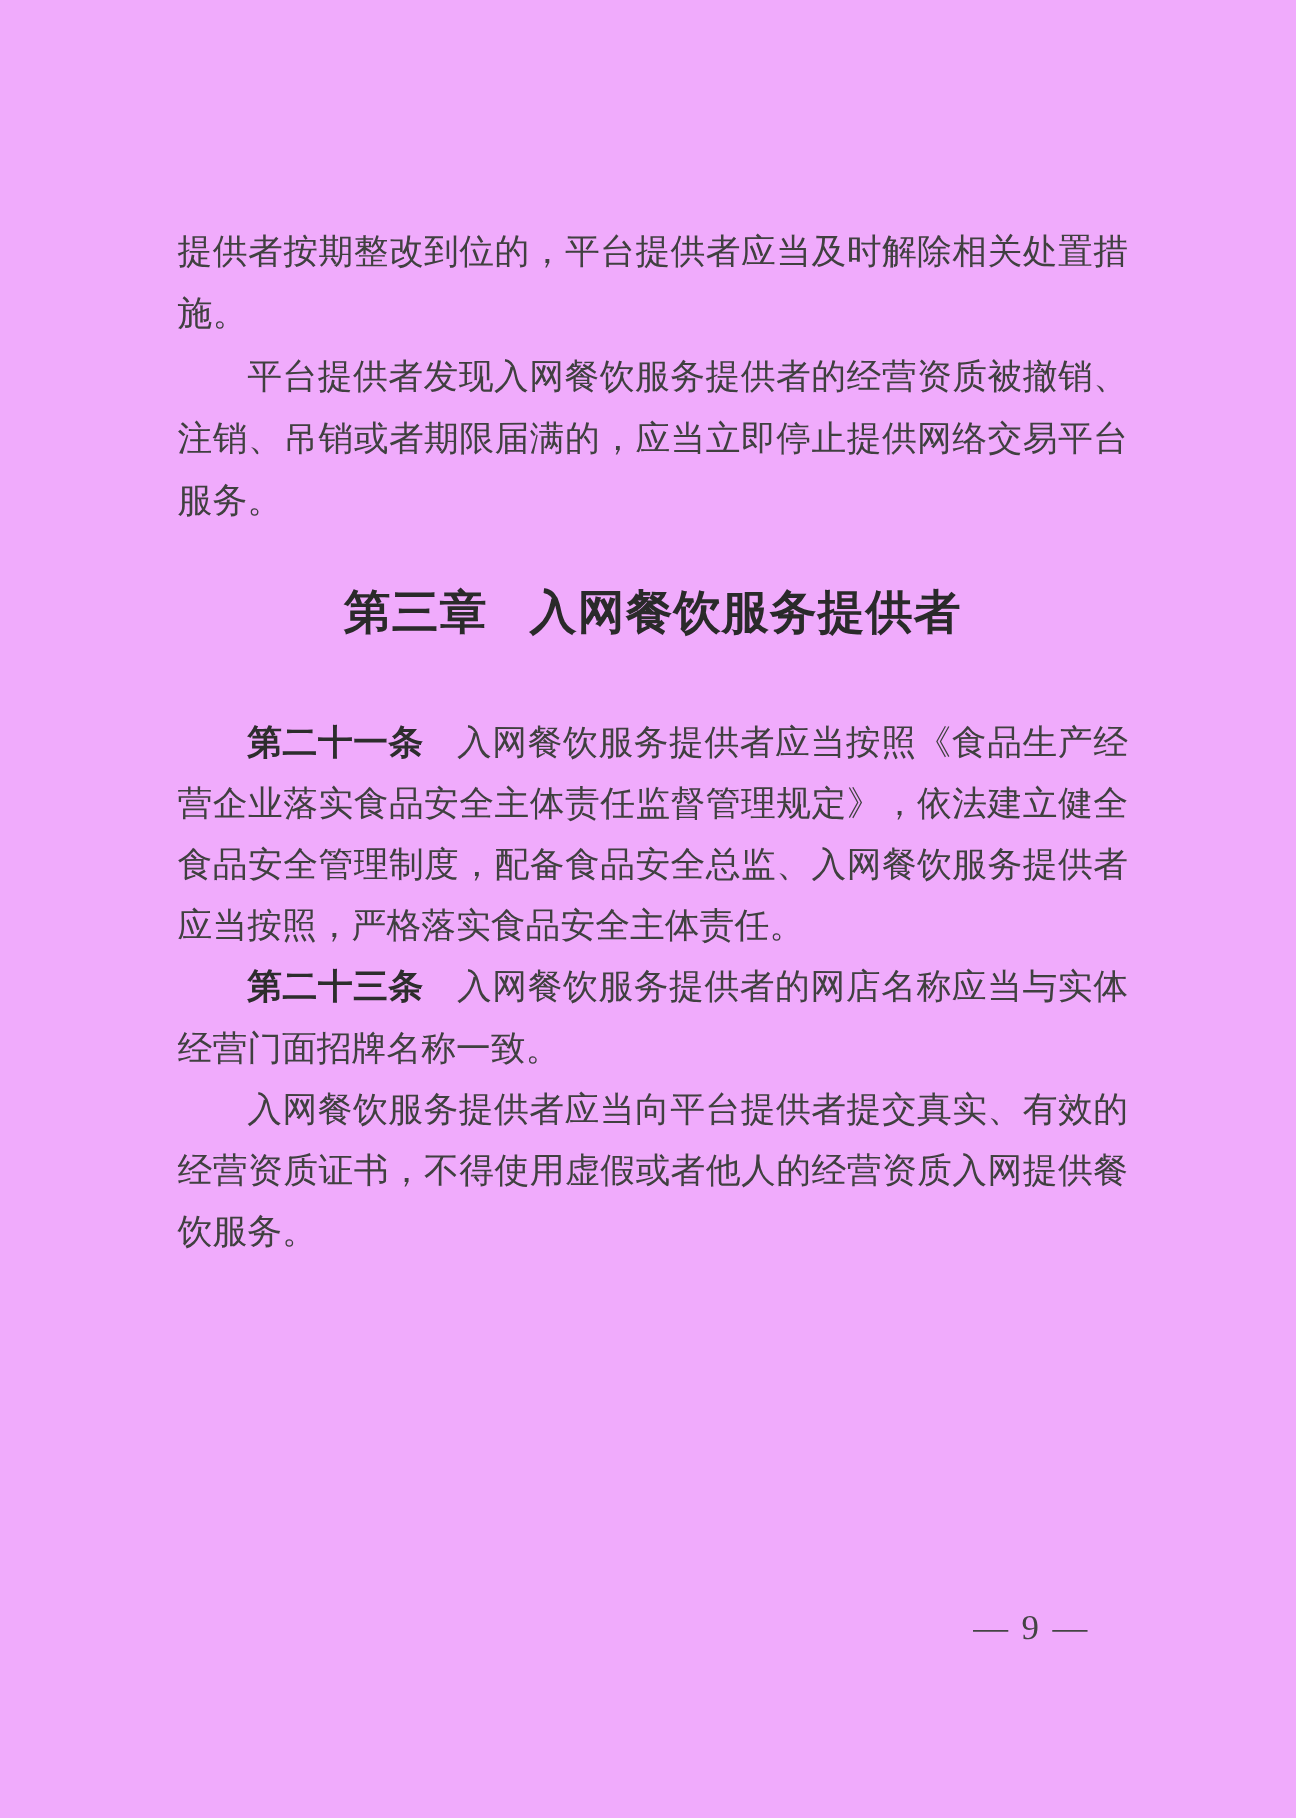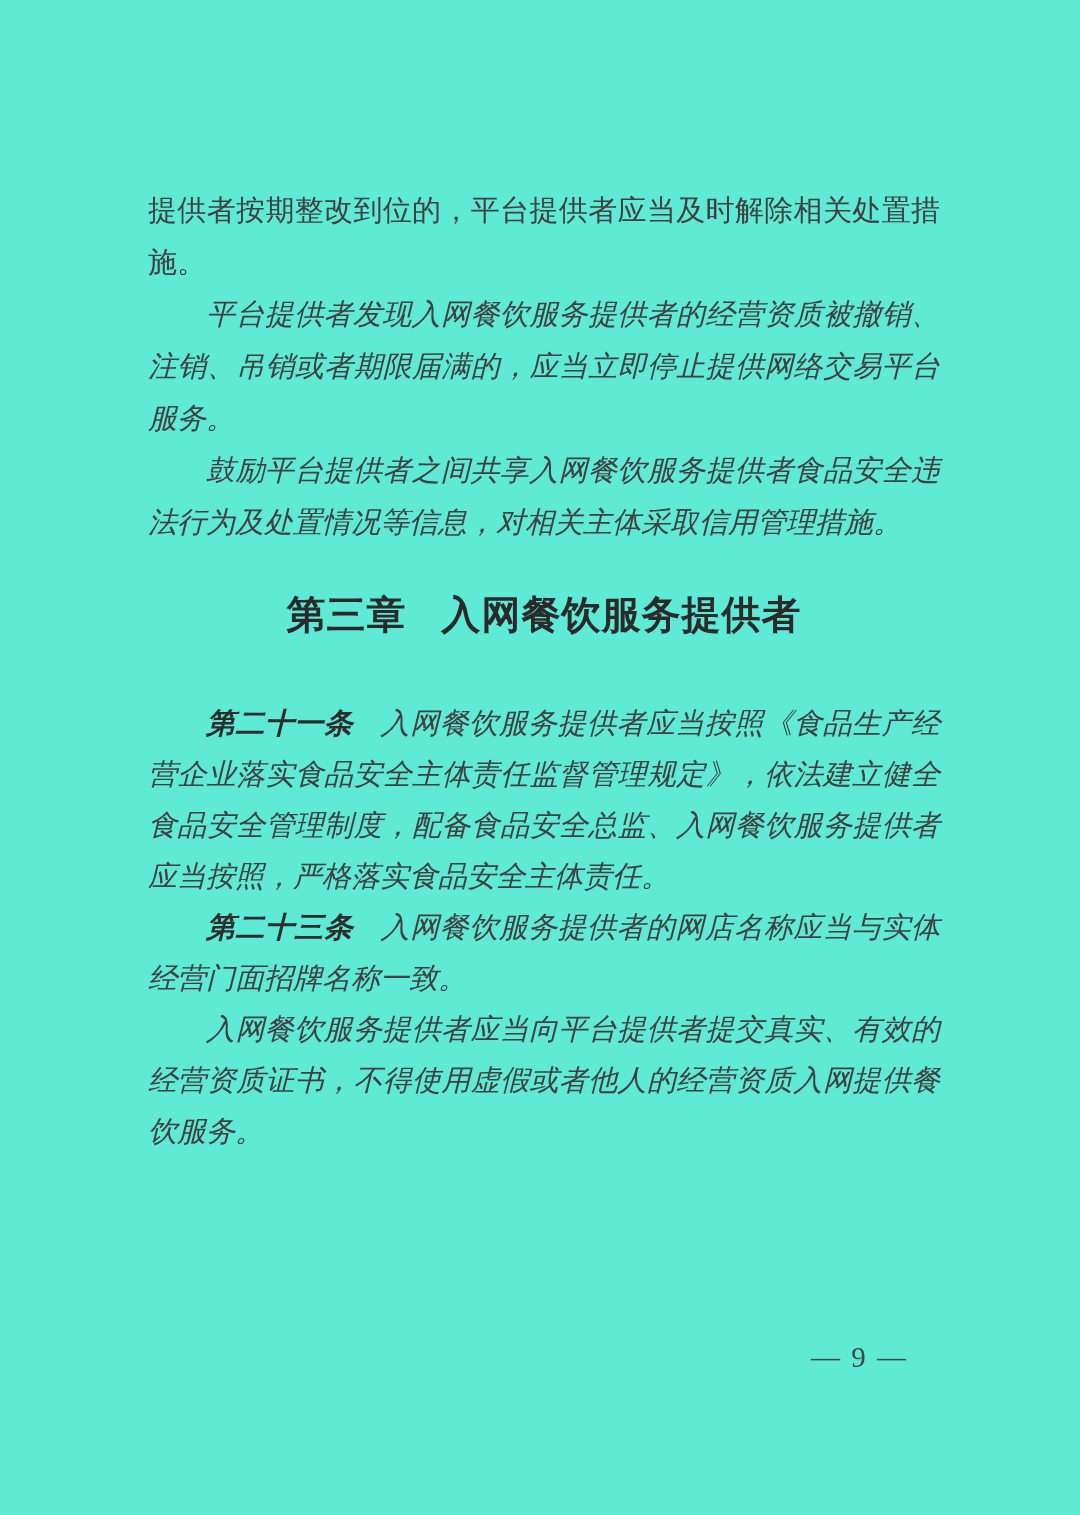--- a/index.html
+++ b/index.html
@@ -4,35 +4,35 @@
 <style>
   * { margin: 0; padding: 0; box-sizing: border-box; }
   html, body {
     background: #fdfdfd;
     font-family: "Liberation Serif", "DejaVu Serif", serif;
   }
   .page {
     position: relative;
     width: 1080px;
     height: 1515px;
-    background: #5eead4;
+    background: #f0abfc;
     color: #404040;
     overflow: hidden;
     margin: 0 auto;
   }
   .content {
     padding: 184px 140px 0 148px;
   }
   .para {
     font-size: 29px;
     line-height: 52px;
     text-align: justify;
     color: #404040;
   }
-  .indent { text-indent: 2em; font-style: italic; }
+  .indent { text-indent: 2em; }
   .articles .para { line-height: 51px; }
   .chapter-heading {
     text-align: center;
     font-family: "Liberation Sans", "DejaVu Sans", sans-serif;
     font-weight: 700;
     font-size: 39px;
     line-height: 58px;
     color: #2a2a2a;
     margin: 38px 0 54px 0;
     letter-spacing: 1px;
@@ -58,21 +58,20 @@
 </style>
 </head>
 <body>
 
 <div class="page">
   <div class="content">
 
     <div class="intro">
       <p class="para">提供者按期整改到位的，平台提供者应当及时解除相关处置措施。</p>
       <p class="para indent">平台提供者发现入网餐饮服务提供者的经营资质被撤销、注销、吊销或者期限届满的，应当立即停止提供网络交易平台服务。</p>
-      <p class="para indent">鼓励平台提供者之间共享入网餐饮服务提供者食品安全违法行为及处置情况等信息，对相关主体采取信用管理措施。</p>
     </div>
 
     <h2 class="chapter-heading">
       <span class="chapter-num">第三章</span><span>入网餐饮服务提供者</span>
     </h2>
 
     <div class="articles">
 
       <p class="para indent"><span class="article-number">第二十一条</span><span>入网餐饮服务提供者应当按照《食品生产经营企业落实食品安全主体责任监督管理规定》，依法建立健全食品安全管理制度，配备食品安全总监、入网餐饮服务提供者应当按照，严格落实食品安全主体责任。</span></p>
 

